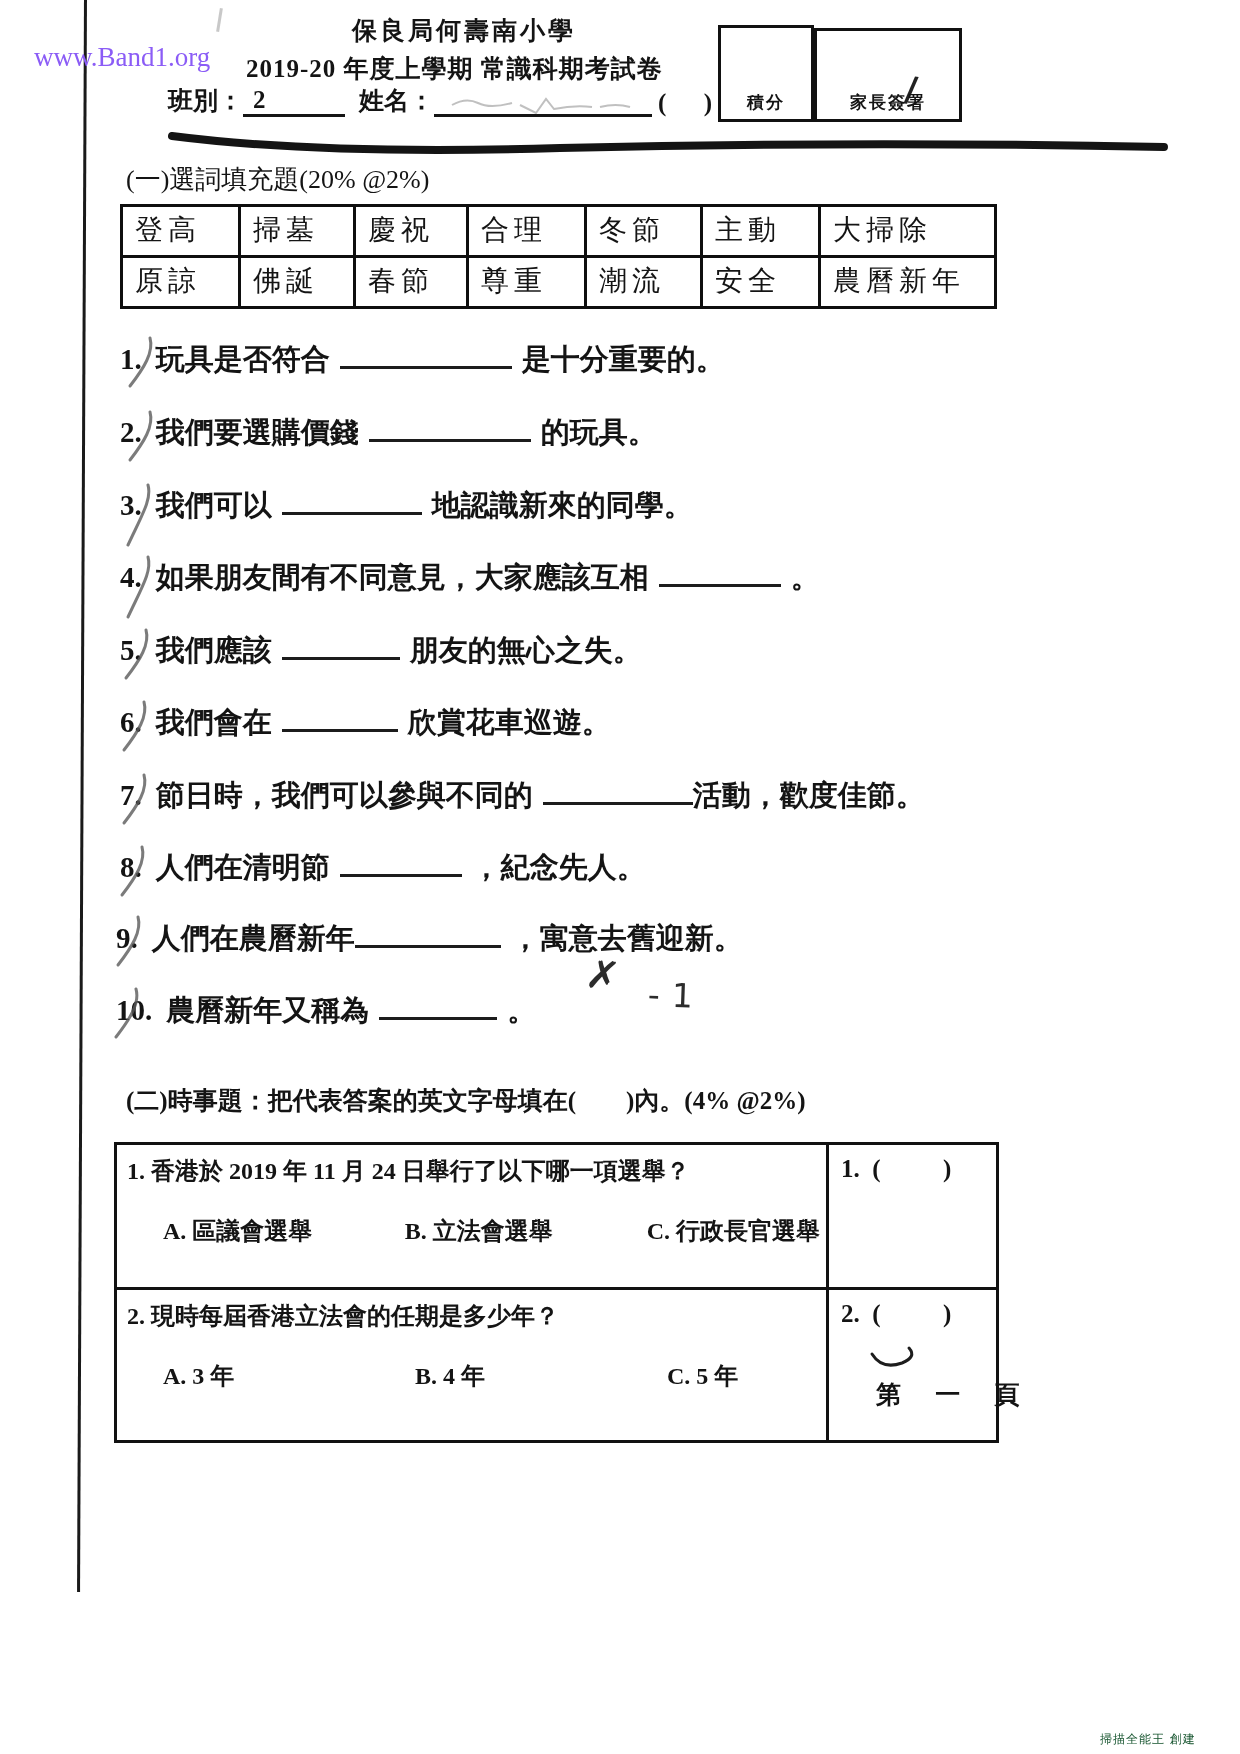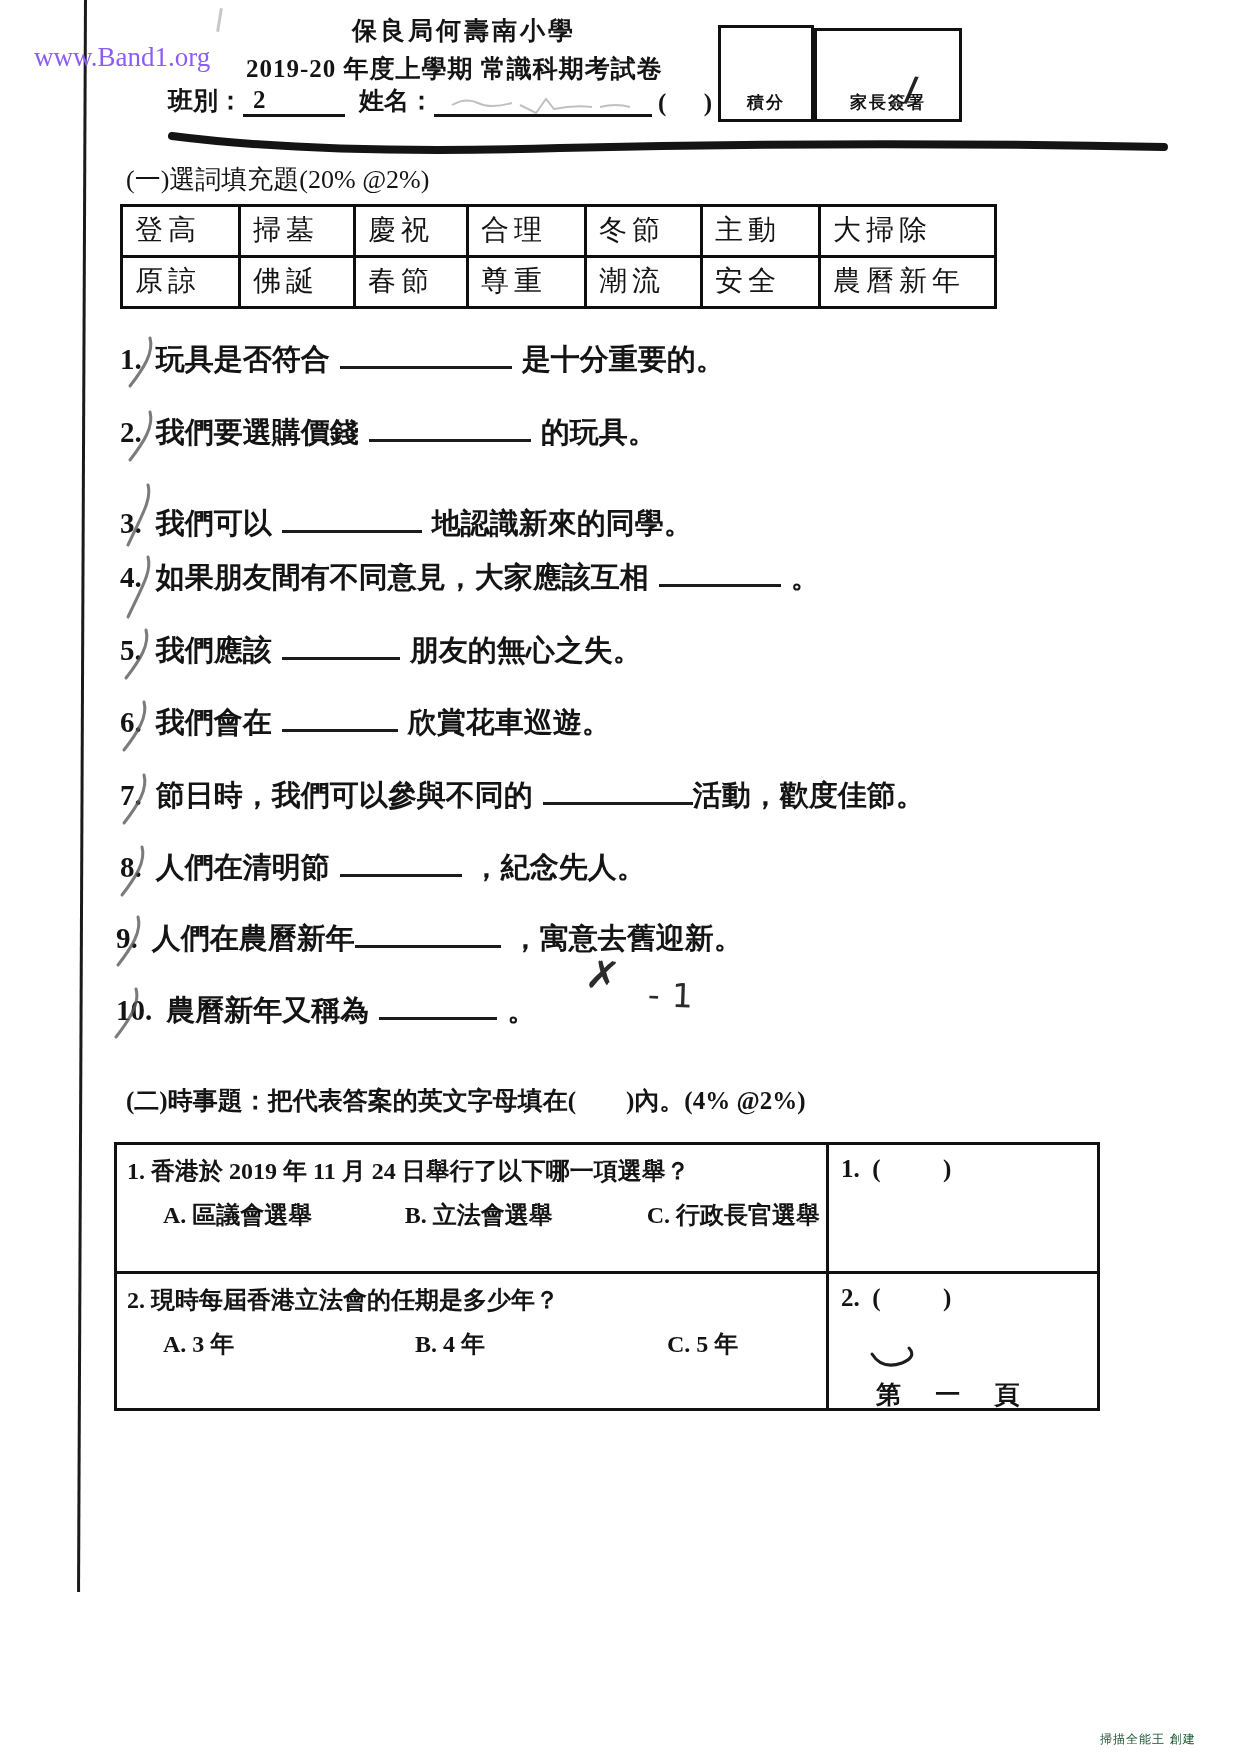--- a/index.html
+++ b/index.html
@@ -46,28 +46,28 @@
 
   .question { position:absolute; left:120px; width:1080px; font-size:29px; font-weight:bold;
     white-space:nowrap; }
   .q-num { display:inline-block; margin-right:14px; }
   .q-blank { display:inline-block; border-bottom:3px solid #1c1c1c; height:28px;
     margin:0 10px; vertical-align:baseline; }
 
   .s2-heading { position:absolute; left:126px; top:1084px; font-size:25px; font-weight:bold;
     white-space:pre; }
 
-  #s2-table { position:absolute; left:114px; top:1142px; width:986px; border:3px solid #111; }
+  #s2-table { position:absolute; left:114px; top:1142px; width:885px; border:3px solid #111; }
   .s2-row { display:flex; }
   .s2-row + .s2-row { border-top:3px solid #111; }
   .s2-q { width:712px; border-right:3px solid #111; padding:10px 6px 12px 10px; }
   .s2-a { flex:1; padding:10px 0 0 12px; font-size:25px; font-weight:bold; white-space:pre; }
   .s2-text { font-size:24px; font-weight:bold; white-space:pre; }
   .s2-opts { display:flex; margin-top:12px; padding-left:36px; padding-bottom:28px; }
-  .s2-opt { width:252px; font-size:24px; font-weight:bold; white-space:pre; }
+  .s2-opt { width:252px; font-size:24px; font-weight:bold; white-space:pre;margin-top:16px; }
   .s2-opt:last-child { width:auto; }
   .s2-row:last-child .s2-opts { padding-bottom:36px; }
 
   .page-footer { position:absolute; left:876px; top:1378px; font-size:25px; font-weight:bold;
     letter-spacing:14px; white-space:pre; }
   .scan-credit { position:absolute; left:1100px; top:1731px; font-size:12px; color:#14532d;
     font-family:"DejaVu Sans", sans-serif; letter-spacing:1px; }
 
   
   .cross-mark { position:absolute; left:586px; top:952px; font-size:40px; color:#2c2c2c;
@@ -135,21 +135,21 @@
           <td>潮流</td>
           <td>安全</td>
           <td>農曆新年</td>
         </tr>
       </tbody>
   </table>
 
   <div id="s1-questions">
       <div class="question" style="top: 340px;"><span class="q-num">1.</span><span>玩具是否符合</span><span class="q-blank" style="width: 172px;"></span><span>是十分重要的。</span></div>
       <div class="question" style="top: 413px;"><span class="q-num">2.</span><span>我們要選購價錢</span><span class="q-blank" style="width: 162px;"></span><span>的玩具。</span></div>
-      <div class="question" style="top: 504px;"><span class="q-num">3.</span><span>我們可以</span><span class="q-blank" style="width: 140px;"></span><span>地認識新來的同學。</span></div>
+      <div class="question" style="top: 486px;"><span class="q-num">3.</span><span>我們可以</span><span class="q-blank" style="width: 140px;"></span><span>地認識新來的同學。</span></div>
       <div class="question" style="top: 558px;"><span class="q-num">4.</span><span>如果朋友間有不同意見，大家應該互相</span><span class="q-blank" style="width: 122px;"></span><span>。</span></div>
       <div class="question" style="top: 631px;"><span class="q-num">5.</span><span>我們應該</span><span class="q-blank" style="width: 118px;"></span><span>朋友的無心之失。</span></div>
       <div class="question" style="top: 703px;"><span class="q-num">6.</span><span>我們會在</span><span class="q-blank" style="width: 116px;"></span><span>欣賞花車巡遊。</span></div>
       <div class="question" style="top: 776px;"><span class="q-num">7.</span><span>節日時，我們可以參與不同的</span><span class="q-blank" style="width: 150px; margin-right: 0px;"></span><span>活動，歡度佳節。</span></div>
       <div class="question" style="top: 848px;"><span class="q-num">8.</span><span>人們在清明節</span><span class="q-blank" style="width: 122px;"></span><span>，紀念先人。</span></div>
       <div class="question" style="top: 919px; left: 116px;"><span class="q-num">9.</span><span>人們在農曆新年</span><span class="q-blank" style="width: 146px; margin-left: 0px;"></span><span>，寓意去舊迎新。</span></div>
       <div class="question" style="top: 991px; left: 116px;"><span class="q-num">10.</span><span>農曆新年又稱為</span><span class="q-blank" style="width: 118px;"></span><span>。</span></div>
     </div>
 
   <div class="cross-mark">✗</div>

